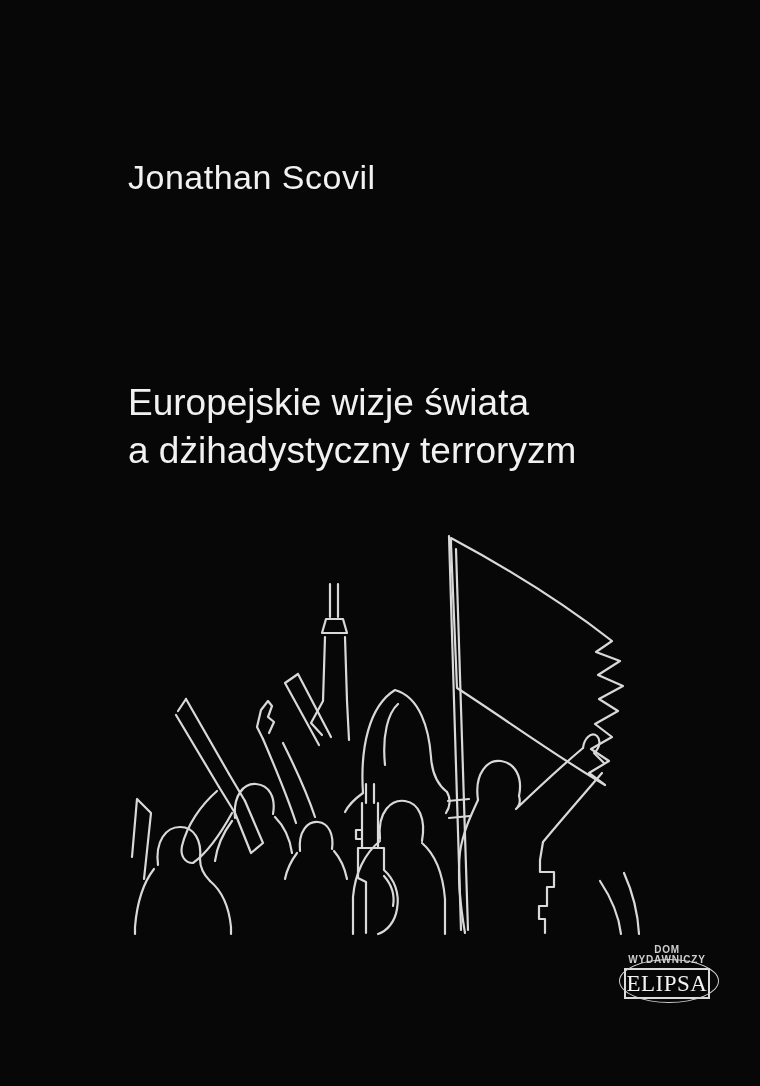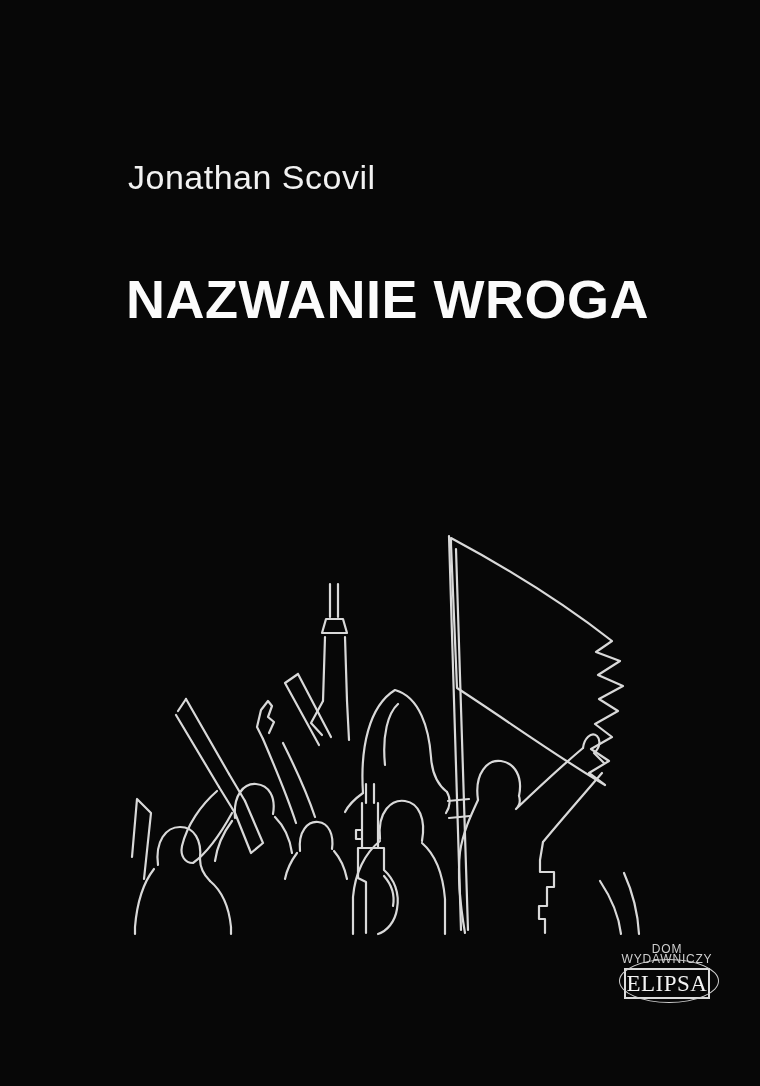--- a/index.html
+++ b/index.html
@@ -64,23 +64,23 @@
   }
   .logo{
     position:absolute;
     left:617px;
     top:945px;
     width:100px;
     text-align:center;
     color:#cfcfcf;
   }
   .logo-top{
-    font-size:12px;
+    font-size:10px;
     line-height:9.5px;
-    font-weight:400;
+    font-weight:700;
     letter-spacing:0.8px;
   }
   .logo-box{
     position:relative;
     width:82px;
     height:27px;
     margin:4px auto 12px;
     border:2px solid #dcdcdc;
     display:flex;
     align-items:center;
@@ -102,23 +102,24 @@
     pointer-events:none;
   }
 </style>
 </head>
 <body>
 
 <div class="cover">
 
   <div class="author">Jonathan Scovil</div>
 
-  <h1 class="title">NAZWANIE WROGA</h1>
 
   <div class="subtitle">
+    <div>Europejskie wizje świata</div>
+    <div>a dżihadystyczny terroryzm</div>
   </div>
 
   <svg class="illustration" viewBox="0 0 760 1086" xmlns="http://www.w3.org/2000/svg" aria-hidden="true">
 
     <path d="M449,536 L461,930 M456,549 L468,930"></path>
     <path d="M448,801 L469,799 M449,818 L470,816"></path>
 
     <path d="M451,538 C505,567 566,605 612,641
          L596,652 L620,661 L598,675 L623,686 L599,699 L618,711 L595,724
          L612,737 L591,749 L609,761 L589,773 L605,785

